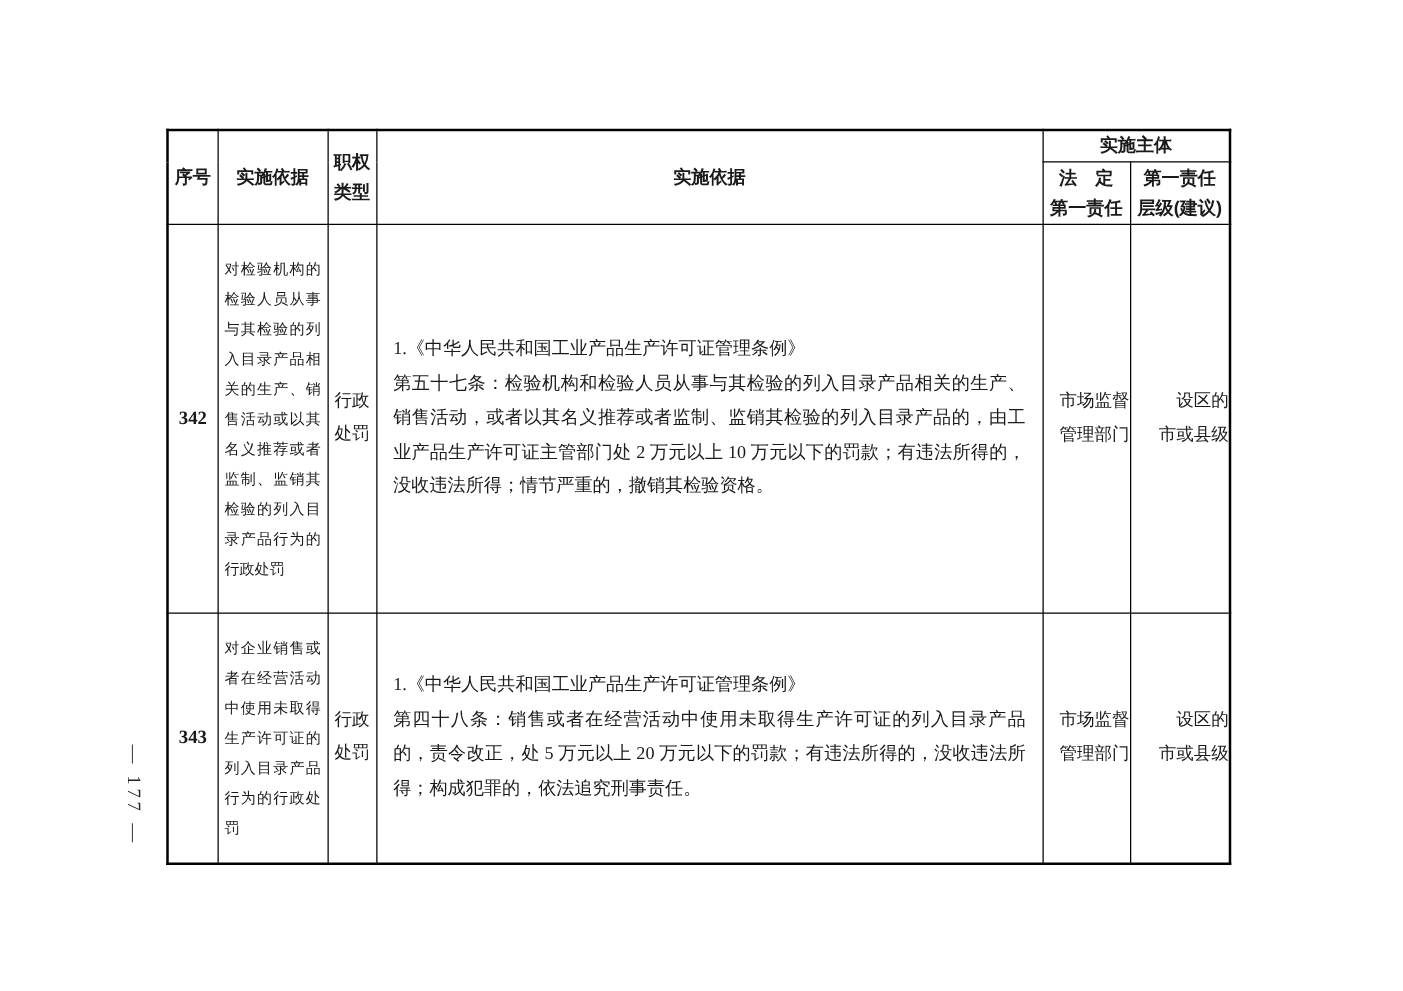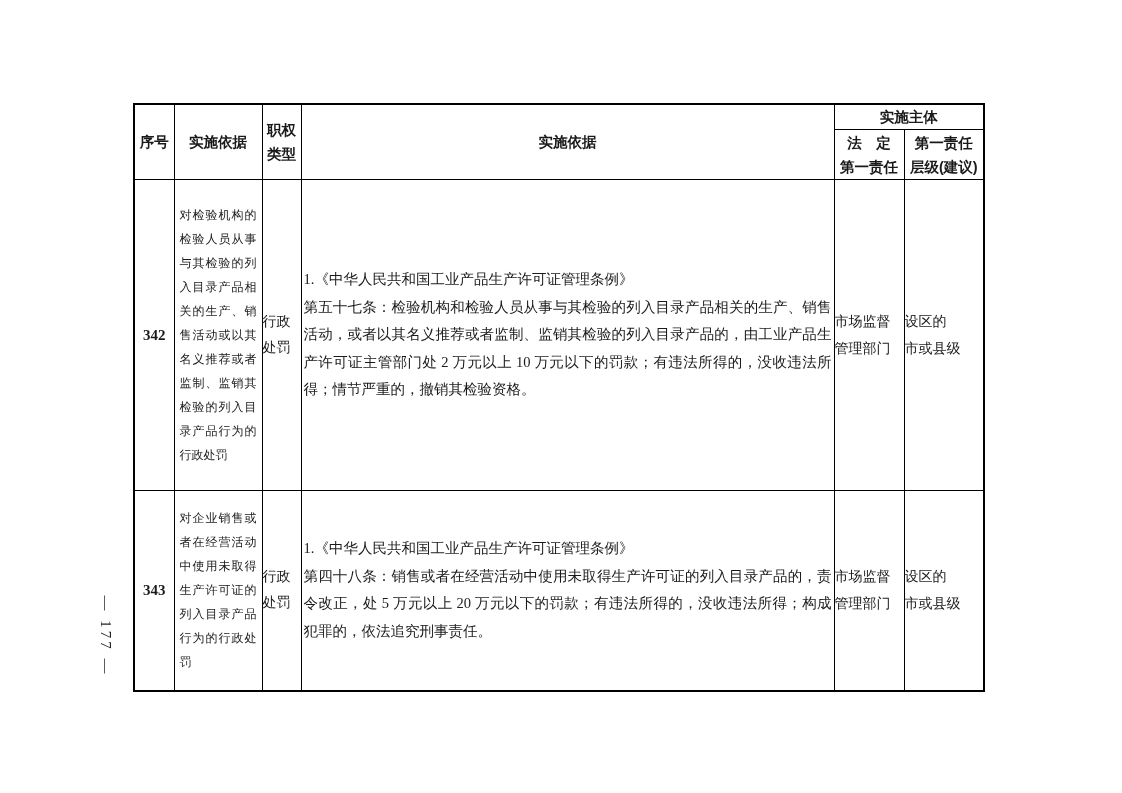--- a/index.html
+++ b/index.html
@@ -61,33 +61,34 @@
     font-weight: bold;
   }
   td.cell-item {
     font-size: 12px;
     line-height: 24px;
     padding: 6px 5px;
     text-align: justify;
     text-align-last: left;
   }
   td.cell-type {
+    text-align: center;
     font-size: 14px;
     line-height: 26px;
   }
   td.cell-basis {
     font-size: 14.5px;
     line-height: 27.5px;
-    padding: 8px 2px;
+    padding: 8px 13px;
     text-align: justify;
     text-align-last: left;
     vertical-align: middle;
   }
   td.cell-implementer, td.cell-level {
-    text-align: left;
+    text-align: right;
     font-size: 14px;
     line-height: 27px;
   }
 </style>
 </head>
 <body>
 
 <div class="page-number">— 177 —</div>
 
 <table class="power-table">

